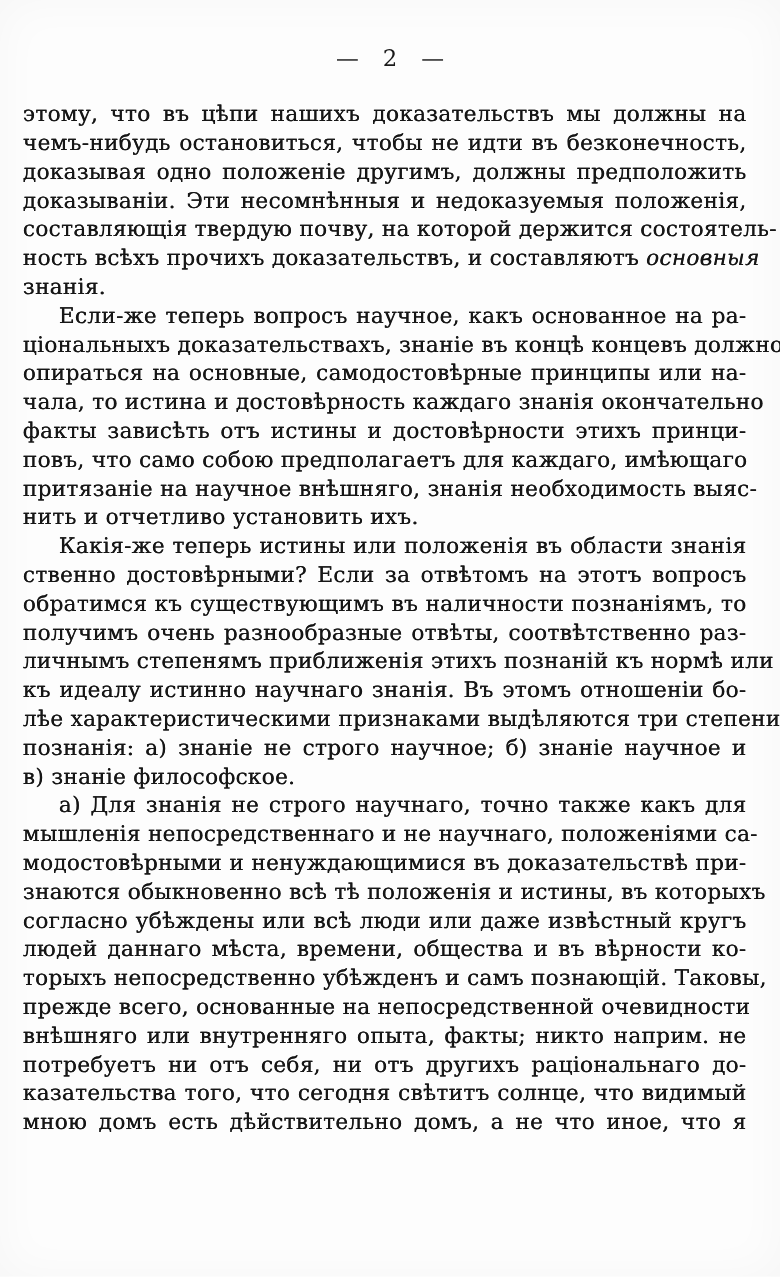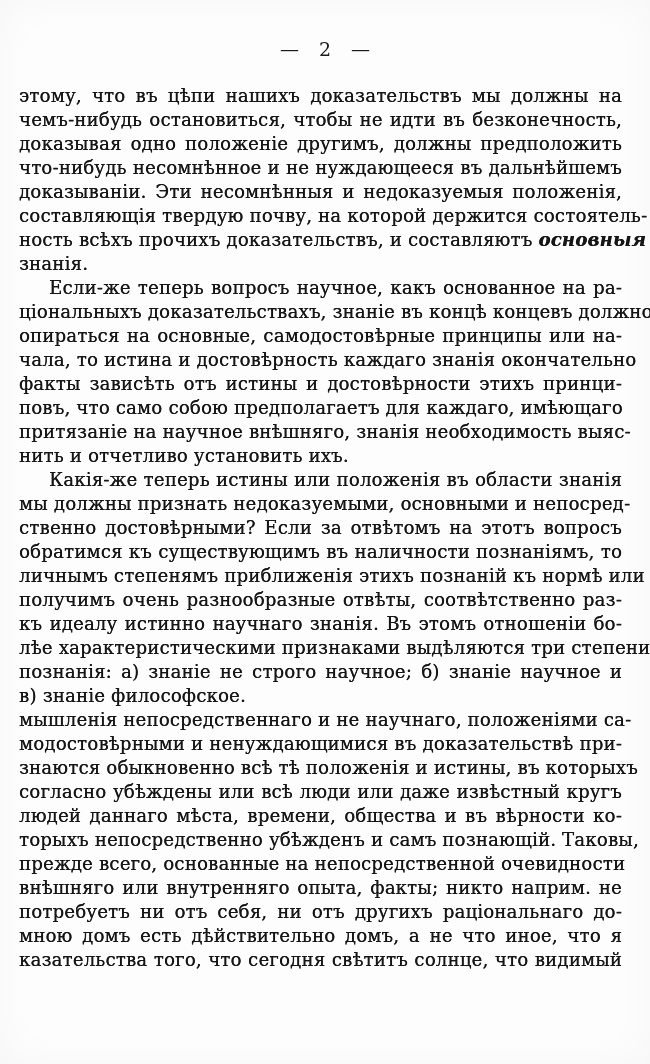--- a/index.html
+++ b/index.html
@@ -42,67 +42,66 @@
     text-align: justify;
     text-align-last: justify;
     white-space: nowrap;
     text-shadow: 0.25px 0 0 currentColor;
   }
   .line.last {
     text-align: left;
     text-align-last: left;
   }
   .line.indent { text-indent: 30px; }
-  .it { font-style: italic; font-weight: bold; }
+  .it { font-style: italic; }
 </style>
 </head>
 <body>
 
 <div class="page">
   <div class="pagenum">— 2 —</div>
   <div class="textblock">
       <div class="para">
         <div class="line"><span>этому, что въ цѣпи нашихъ доказательствъ мы должны на</span></div>
         <div class="line"><span>чемъ-нибудь остановиться, чтобы не идти въ безконечность,</span></div>
         <div class="line"><span>доказывая одно положеніе другимъ, должны предположить</span></div>
-        <div class="line"><span>что-нибудь несомнѣнное и не нуждающееся въ дальнѣйшемъ</span></div>
         <div class="line"><span>доказываніи. Эти несомнѣнныя и недоказуемыя положенія,</span></div>
         <div class="line"><span>составляющія твердую почву, на которой держится состоятель-</span></div>
         <div class="line"><span>ность всѣхъ прочихъ доказательствъ, и составляютъ </span><span class="it">основныя</span></div>
         <div class="line last"><span>знанія.</span></div>
       </div>
       <div class="para">
         <div class="line indent"><span>Если-же теперь вопросъ научное, какъ основанное на ра-</span></div>
         <div class="line"><span>ціональныхъ доказательствахъ, знаніе въ концѣ концевъ должно</span></div>
         <div class="line"><span>опираться на основные, самодостовѣрные принципы или на-</span></div>
         <div class="line"><span>чала, то истина и достовѣрность каждаго знанія окончательно</span></div>
         <div class="line"><span>факты зависѣть отъ истины и достовѣрности этихъ принци-</span></div>
         <div class="line"><span>повъ, что само собою предполагаетъ для каждаго, имѣющаго</span></div>
         <div class="line"><span>притязаніе на научное внѣшняго, знанія необходимость выяс-</span></div>
         <div class="line last"><span>нить и отчетливо установить ихъ.</span></div>
       </div>
       <div class="para">
         <div class="line indent"><span>Какія-же теперь истины или положенія въ области знанія</span></div>
-        <div class="line"><span>мы должны признать недоказуемыми, основными и непосред-</span></div>
         <div class="line"><span>ственно достовѣрными? Если за отвѣтомъ на этотъ вопросъ</span></div>
         <div class="line"><span>обратимся къ существующимъ въ наличности познаніямъ, то</span></div>
+        <div class="line"><span>получимъ очень разнообразные отвѣты, соотвѣтственно раз-</span></div>
         <div class="line"><span>личнымъ степенямъ приближенія этихъ познаній къ нормѣ или</span></div>
-        <div class="line"><span>получимъ очень разнообразные отвѣты, соотвѣтственно раз-</span></div>
         <div class="line"><span>къ идеалу истинно научнаго знанія. Въ этомъ отношеніи бо-</span></div>
         <div class="line"><span>лѣе характеристическими признаками выдѣляются три степени</span></div>
         <div class="line"><span>познанія: а) знаніе не строго научное; б) знаніе научное и</span></div>
         <div class="line last"><span>в) знаніе философское.</span></div>
       </div>
       <div class="para">
+        <div class="line indent"><span>а) Для знанія не строго научнаго, точно также какъ для</span></div>
         <div class="line"><span>мышленія непосредственнаго и не научнаго, положеніями са-</span></div>
         <div class="line"><span>модостовѣрными и ненуждающимися въ доказательствѣ при-</span></div>
         <div class="line"><span>знаются обыкновенно всѣ тѣ положенія и истины, въ которыхъ</span></div>
         <div class="line"><span>согласно убѣждены или всѣ люди или даже извѣстный кругъ</span></div>
         <div class="line"><span>людей даннаго мѣста, времени, общества и въ вѣрности ко-</span></div>
         <div class="line"><span>торыхъ непосредственно убѣжденъ и самъ познающій. Таковы,</span></div>
         <div class="line"><span>прежде всего, основанные на непосредственной очевидности</span></div>
         <div class="line"><span>внѣшняго или внутренняго опыта, факты; никто наприм. не</span></div>
         <div class="line"><span>потребуетъ ни отъ себя, ни отъ другихъ раціональнаго до-</span></div>
+        <div class="line"><span>казательства того, что сегодня свѣтитъ солнце, что видимый</span></div>
         <div class="line"><span>мною домъ есть дѣйствительно домъ, а не что иное, что я</span></div>
-        <div class="line"><span>казательства того, что сегодня свѣтитъ солнце, что видимый</span></div>
       </div>
     </div>
 </div>
 
 </body></html>

